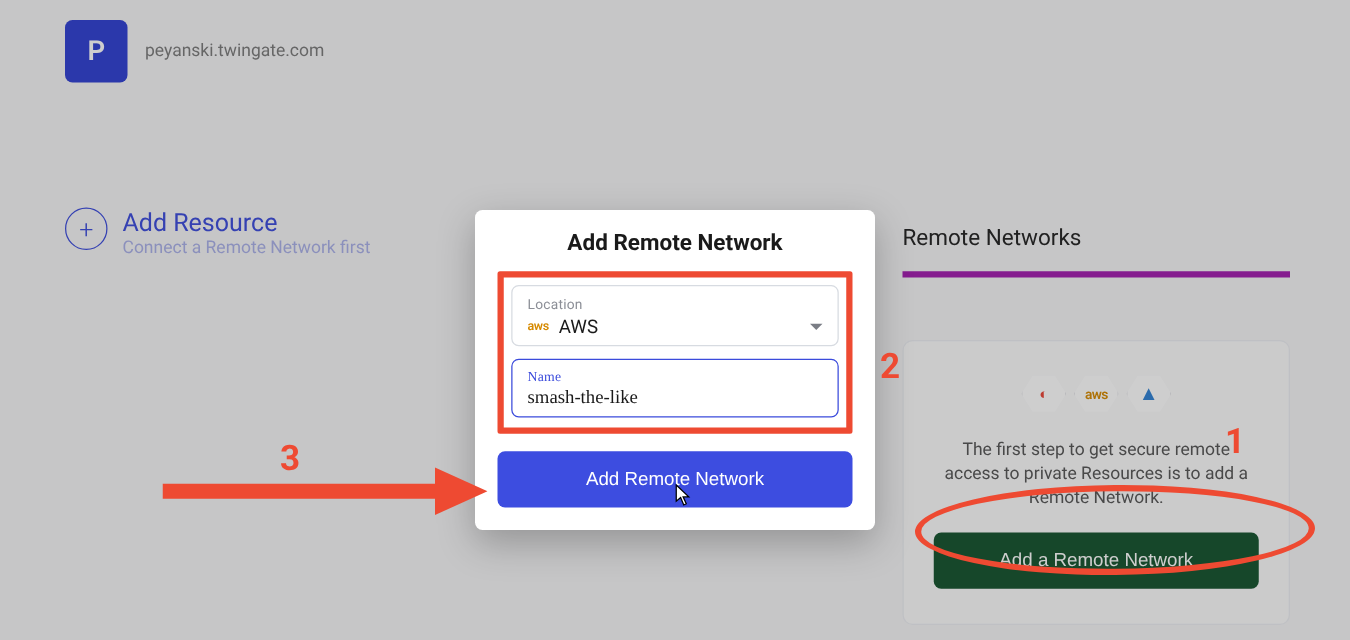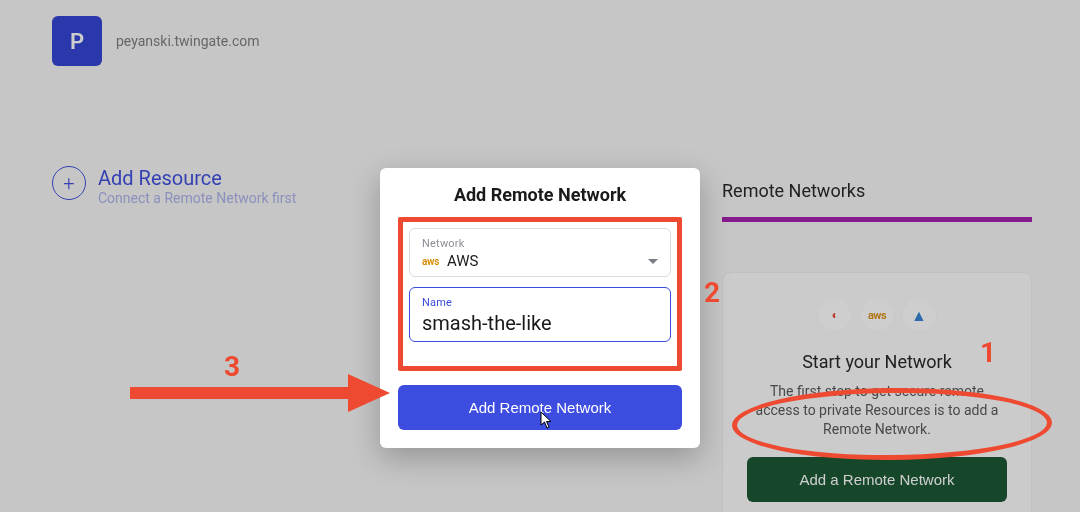--- a/index.html
+++ b/index.html
@@ -127,21 +127,21 @@
   }
 
   .field {
     position: relative;
     border: 1px solid #d7dbe1;
     border-radius: 6px;
     padding: 8px 12px 6px 12px;
     margin-bottom: 10px;
     background:#fff;
   }
-  .field:last-child { margin-bottom: 16px; }
+  .field:last-child { margin-bottom: 0; font-family: Liberation Serif, serif; }
   .field-lbl {
     font-size: 11px; color:#8c8f97; letter-spacing:.2px;
   }
   .field.focused { border-color:#3b4bdc; }
   .field.focused .field-lbl { color:#3b4bdc; }
 
   .field-control {
     display:flex; align-items:center; gap:8px;
     padding-top: 2px;
   }
@@ -150,21 +150,21 @@
     letter-spacing:-0.3px;
   }
   .select-text { font-size:15px; color:#1a1a1a; flex:1; }
   .chevron {
     width:0; height:0;
     border-left:5px solid transparent;
     border-right:5px solid transparent;
     border-top:5px solid #7a7d85;
   }
   .text-input {
-    border:none; outline:none; font-size:20px; width:100%;
+    border:none; outline:none; font-size:15px; width:100%;
     color:#1a1a1a; font-family:inherit; padding-top:2px;
   }
 
   .modal-primary {
     display:block; width:100%;
     background:#3d4de0; color:#fff;
     border:none; border-radius:6px;
     font-size:15px; font-weight:500;
     padding: 14px 0; cursor:pointer;
     position:relative;
@@ -216,35 +216,34 @@
   </div>
 
   <div class="remote-panel">
     <div class="section-heading" style="border-bottom:5px solid #a21caf;">Remote Networks</div>
     <div class="remote-card">
       <div class="provider-hexes">
         <div class="hex gcp">◐</div>
         <div class="hex aws">aws</div>
         <div class="hex az">▲</div>
       </div>
-      <div class="remote-title">Start your Network</div>
       <div class="remote-desc">The first step to get secure remote access to private Resources is to add a Remote Network.</div>
       <button class="primary-btn">Add a Remote Network</button>
     </div>
   </div>
 
   <div class="dim"></div>
 
   <div class="modal">
     <div class="modal-title">Add Remote Network</div>
 
     <div class="highlight-box">
 
       <div class="field">
-        <div class="field-lbl">Network</div>
+        <div class="field-lbl">Location</div>
         <div class="field-control">
           <span class="aws-pill">aws</span>
           <span class="select-text">AWS</span>
           <span class="chevron"></span>
         </div>
       </div>
 
       <div class="field focused">
         <div class="field-lbl">Name</div>
         <input class="text-input" value="smash-the-like" style="">

